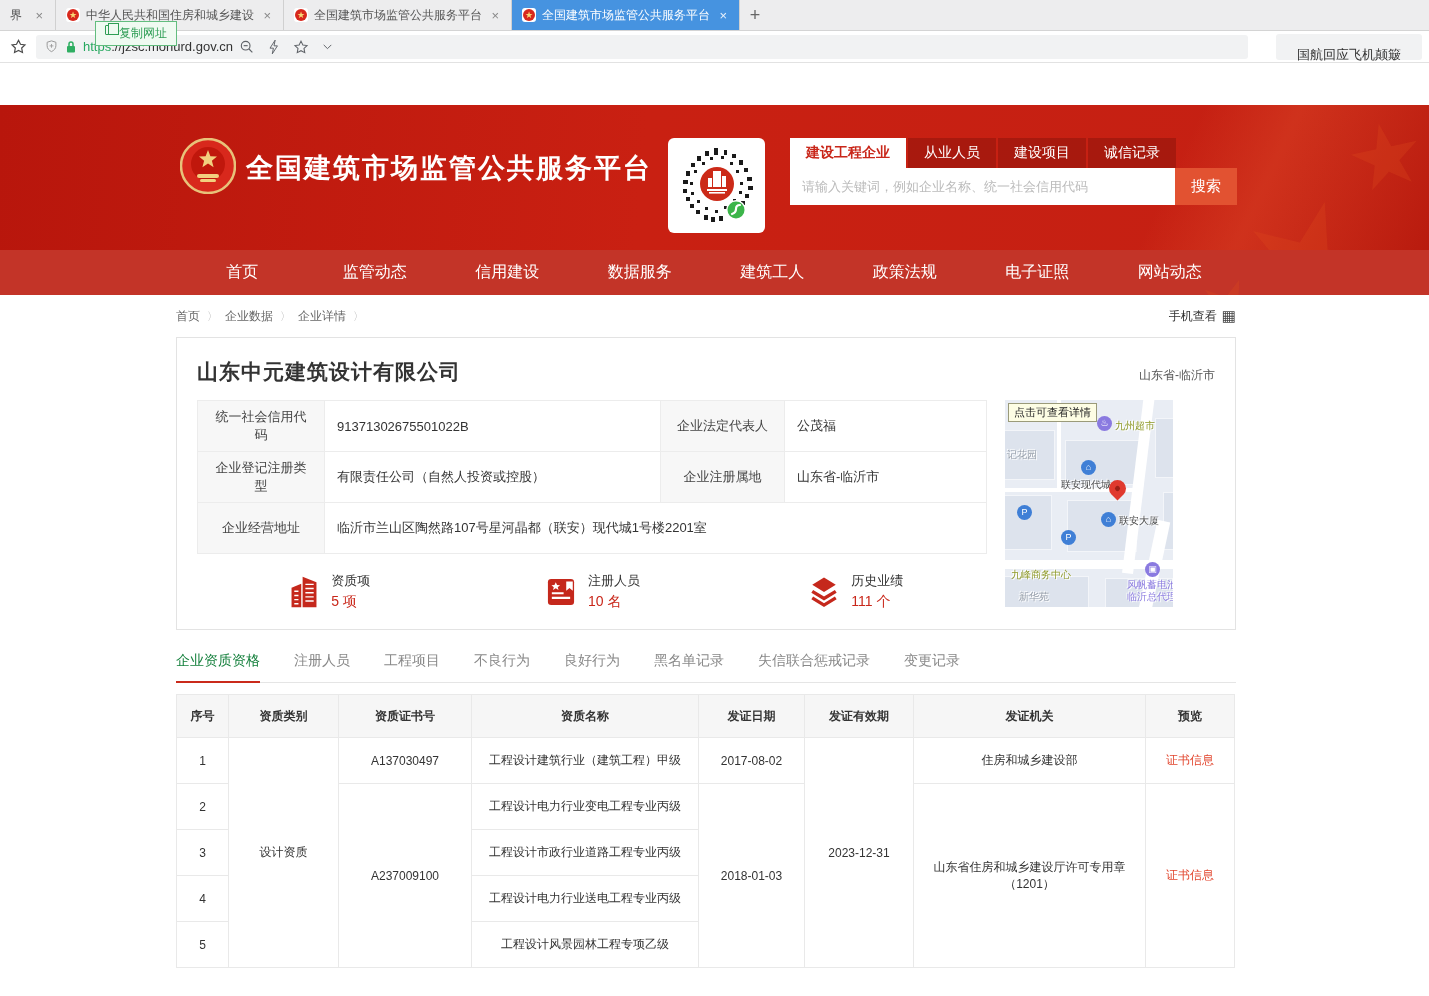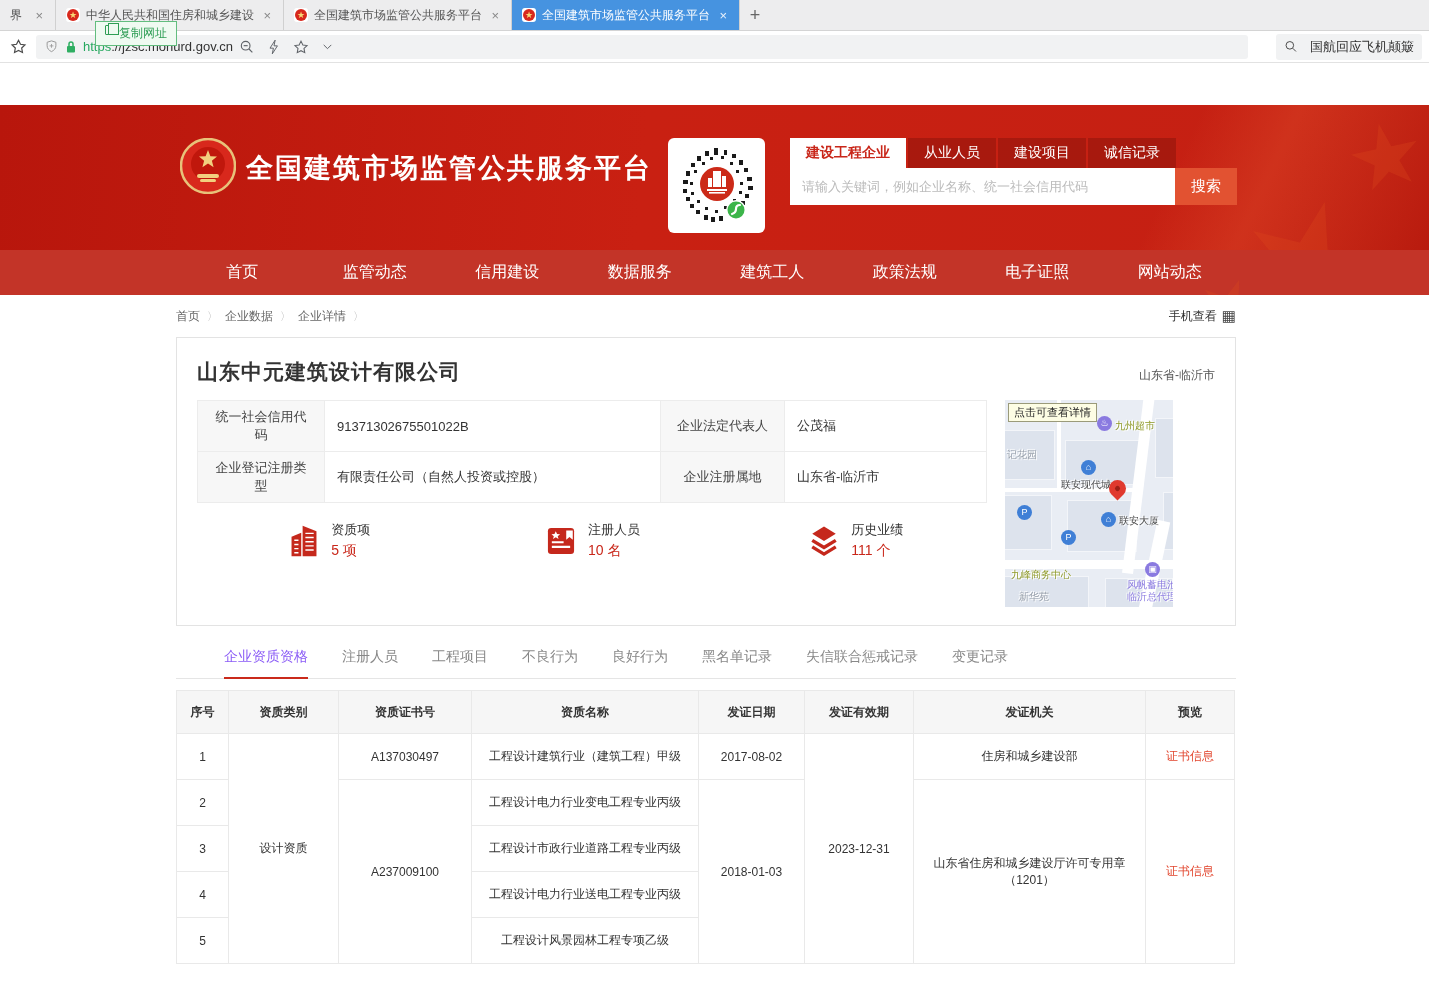--- a/index.html
+++ b/index.html
@@ -21,21 +21,21 @@
   .copytip .cpo { display:inline-block; width:9px; height:10px; border:1px solid #2f9e55; border-radius:1px; position:relative; }
   .copytip .cpo::after { content:""; position:absolute; left:2px; top:-3px; width:9px; height:10px; border:1px solid #2f9e55; background:#effaf1; }
 
   .toolbar { position:absolute; top:31px; left:0; width:100%; height:32px; background:#fff; border-bottom:1px solid #e2e2e2; display:flex; align-items:center; }
   .bk-star { width:36px; display:flex; justify-content:center; cursor:pointer; }
   .urlbar { height:24px; width:1212px; background:#f1f2f3; border-radius:3px; display:flex; align-items:center; padding:0 8px; gap:6px; font-size:13px; cursor:text; }
   .urlbar .scheme { color:#27a85f; }
   .urlbar .host { color:#333; }
   .urlbar .path { color:#8a8a8a; white-space:nowrap; overflow:hidden; flex:1; }
   .urlicons { display:flex; align-items:center; gap:12px; padding-right:4px; }
-  .qsearch { margin-left:28px; height:26px; width:146px; background:#f1f2f3; border-radius:3px; display:flex; align-items:center; gap:12px; padding:0 8px; font-size:13px; color:#333; cursor:pointer; white-space:nowrap; }
+  .qsearch { margin-left:28px; height:26px; width:146px; background:#f1f2f3; border-radius:3px; display:flex; align-items:center; gap:12px; padding:0 8px; font-size:13px; color:#333; cursor:pointer; white-space:nowrap;flex-direction:column; }
 
   
   .sitehead { position:absolute; top:105px; left:0; width:100%; height:145px; background:linear-gradient(95deg,#b8160c 0%,#c92012 45%,#c42013 100%); overflow:hidden; }
   .sitenav { position:absolute; top:250px; left:0; width:100%; height:45px; background:#c33428; overflow:hidden; }
   .deco-star { position:absolute; background:#e04a1e; opacity:.28;
     clip-path:polygon(50% 0%,61% 35%,98% 35%,68% 57%,79% 91%,50% 70%,21% 91%,32% 57%,2% 35%,39% 35%); }
   .deco-sweep { position:absolute; right:0; top:0; width:420px; height:145px; background:linear-gradient(115deg,rgba(255,120,60,.0) 40%,rgba(255,130,70,.18) 60%,rgba(150,10,0,.25) 100%); }
   .headrow { position:relative; width:1060px; margin-left:176px; height:145px; }
   .emblem { position:absolute; left:4px; top:33px; }
   .brand { position:absolute; left:70px; top:36px; color:#fff; }
@@ -93,21 +93,21 @@
   .poi.bl { background:#3f7fd6; }
   .mlabel { position:absolute; font-size:10px; white-space:nowrap; z-index:3; text-shadow:1px 1px 0 #fff,-1px -1px 0 #fff; }
   .mlabel.olive { color:#8f9a27; }
   .mlabel.gray { color:#98a0ab; }
   .mlabel.dark { color:#4a4a4a; }
   .mlabel.purple { color:#8a7ae0; }
 
   
   .dtabs { margin-top:22px; display:flex; border-bottom:1px solid #e5e5e5; }
   .dtab { font-size:14px; color:#888; padding:0 0 12px; margin-right:34px; cursor:pointer; position:relative; }
-  .dtab.on { color:#8b5cf6;margin-left:48px; }
+  .dtab.on { color:#15803d; }
   .dtab.on::after { content:""; position:absolute; left:0; right:0; bottom:-1px; height:2px; background:#ca2a1b; }
 
   
   table.qual { border-collapse:collapse; width:1058px; margin-top:11px; font-size:12px; color:#333; table-layout:fixed; }
   table.qual th { background:#f6f6f6; border:1px solid #e9e9e9; height:43px; font-size:12px; color:#333; font-weight:bold; }
   table.qual td { border:1px solid #e9e9e9; height:46px; text-align:center; padding:4px 6px; background:#fff; }
   .certlink { color:#e2462e; cursor:pointer; }
   .c0{width:52px}.c1{width:110px}.c2{width:133px}.c3{width:227px}.c4{width:106px}.c5{width:109px}.c6{width:232px}.c7{width:89px}
 
   svg { display:block; }
@@ -323,20 +323,24 @@
               <td class="val1">91371302675501022B</td>
               <td class="lbl2">企业法定代表人</td>
               <td>公茂福</td>
             </tr>
             <tr>
               <td class="lbl">企业登记注册类型</td>
               <td class="val1">有限责任公司（自然人投资或控股）</td>
               <td class="lbl2">企业注册属地</td>
               <td>山东省-临沂市</td>
             </tr>
+            <tr>
+              <td class="lbl">企业经营地址</td>
+              <td colspan="3">临沂市兰山区陶然路107号星河晶都（联安）现代城1号楼2201室</td>
+            </tr>
           </tbody>
             </table>
           <div class="statsrow">
             <div class="stat">
               <svg width="34" height="36" viewBox="0 0 24 26">
                 <path fill="#c5281c" d="M3 10l7-3v17H3z"></path>
                   <path fill="#c5281c" d="M11 2l10 4v18H11z"></path>
                 <g stroke="#fff" stroke-width="1">
                     <path d="M5 12.5h3M5 15.5h3M5 18.5h3M5 21.5h3"></path>
                     <path d="M13 7.5h6M13 10.5h6M13 13.5h6M13 16.5h6M13 19.5h6"></path>

